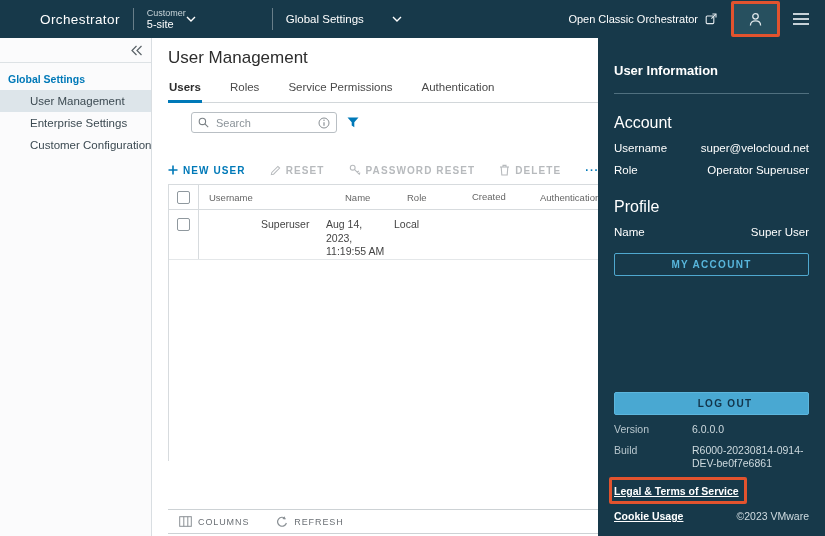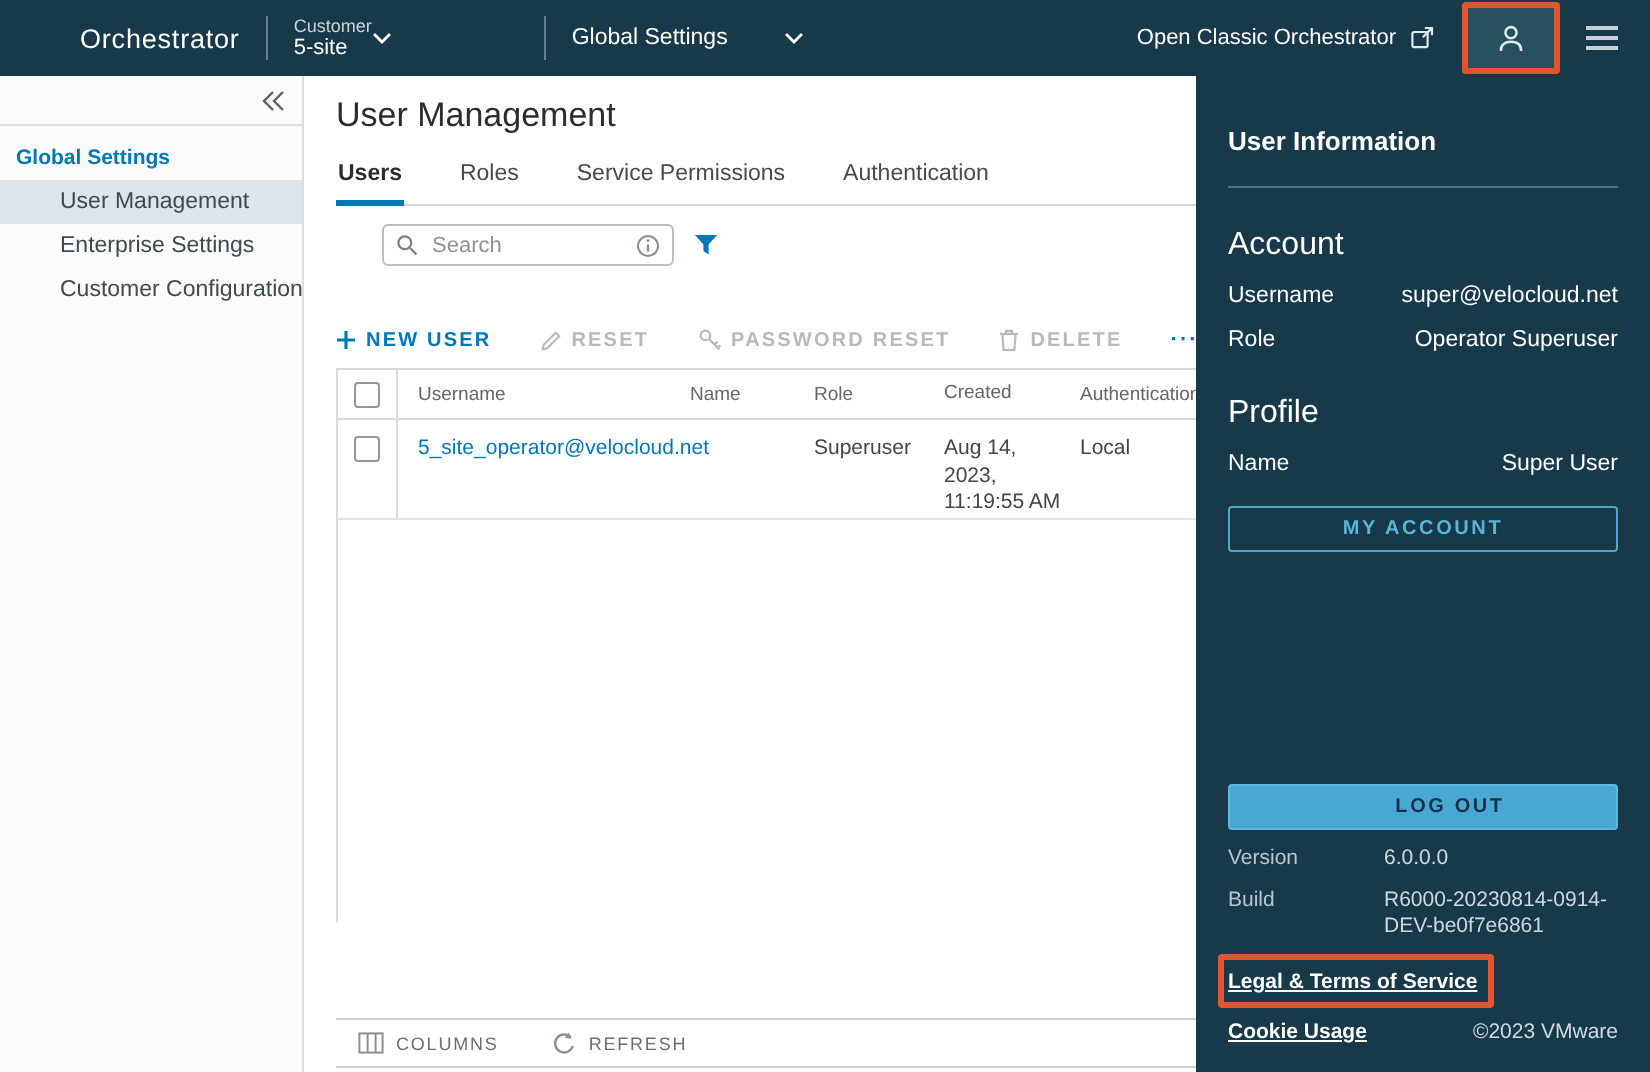--- a/index.html
+++ b/index.html
@@ -253,21 +253,20 @@
           <div class="c-user">Username</div>
           <div class="c-name">Name</div>
           <div class="c-role">Role</div>
           <div class="c-created">Created</div>
           <div class="c-auth">Authentication</div>
         </div>
         <div class="grid-row">
           <div class="c-check">
               <input type="checkbox" class="cb" style="">
             </div>
-          <div class="c-user"><a class="user-link">5_site_operator@velocloud.net</a></div>
           <div class="c-name"></div>
           <div class="c-role">Superuser</div>
           <div class="c-created">Aug 14, 2023, 11:19:55 AM</div>
           <div class="c-auth">Local</div>
         </div>
         <div class="grid-fill"></div>
       </div>
 
       <div class="grid-footer">
         <button class="gf-btn">

